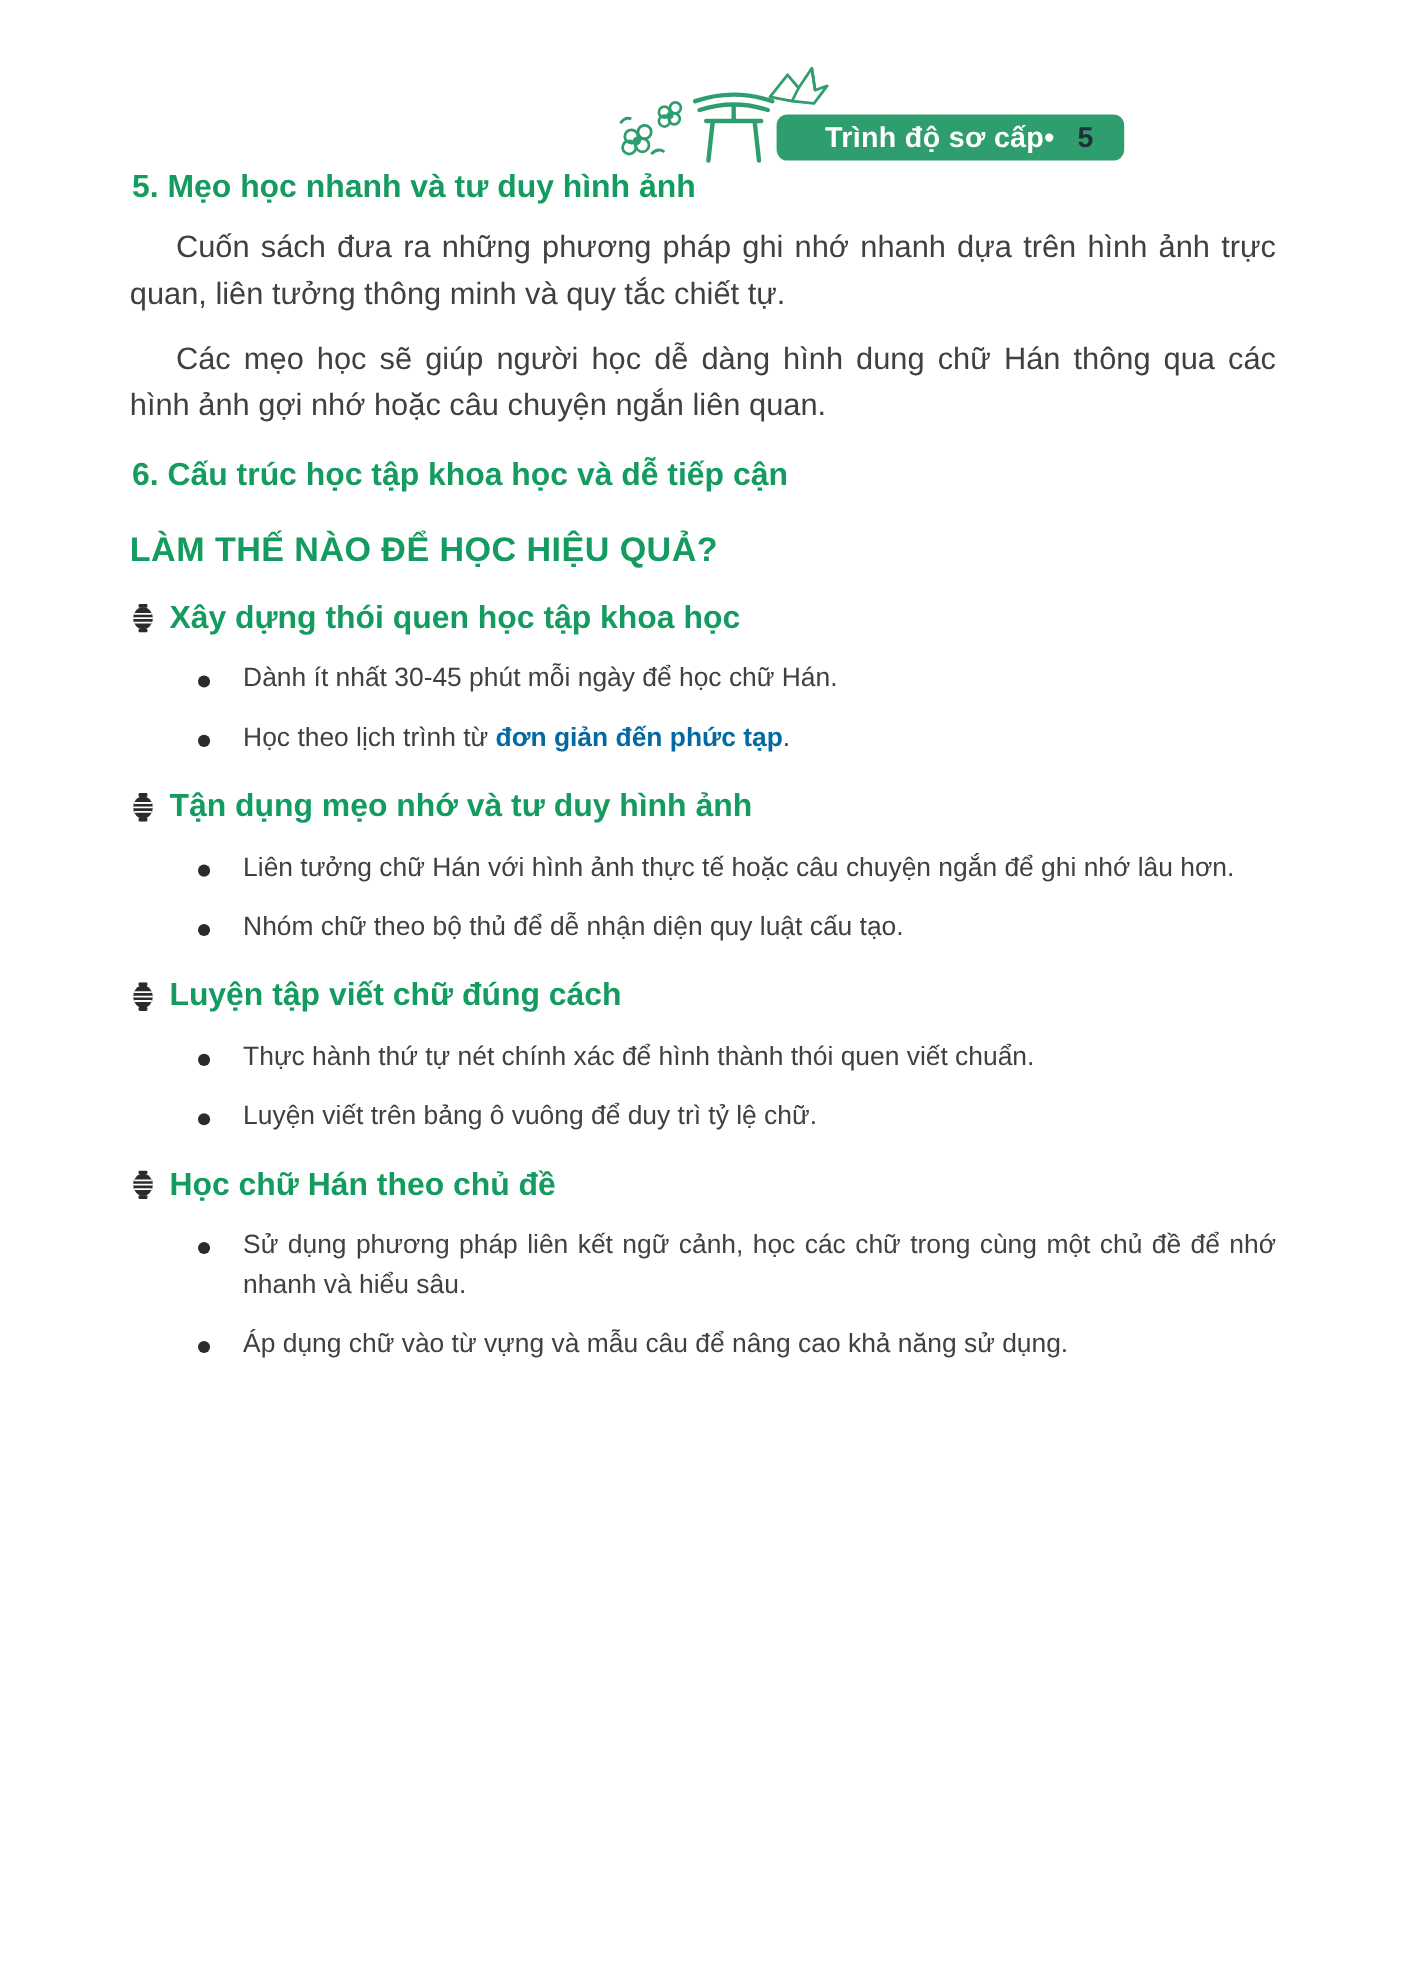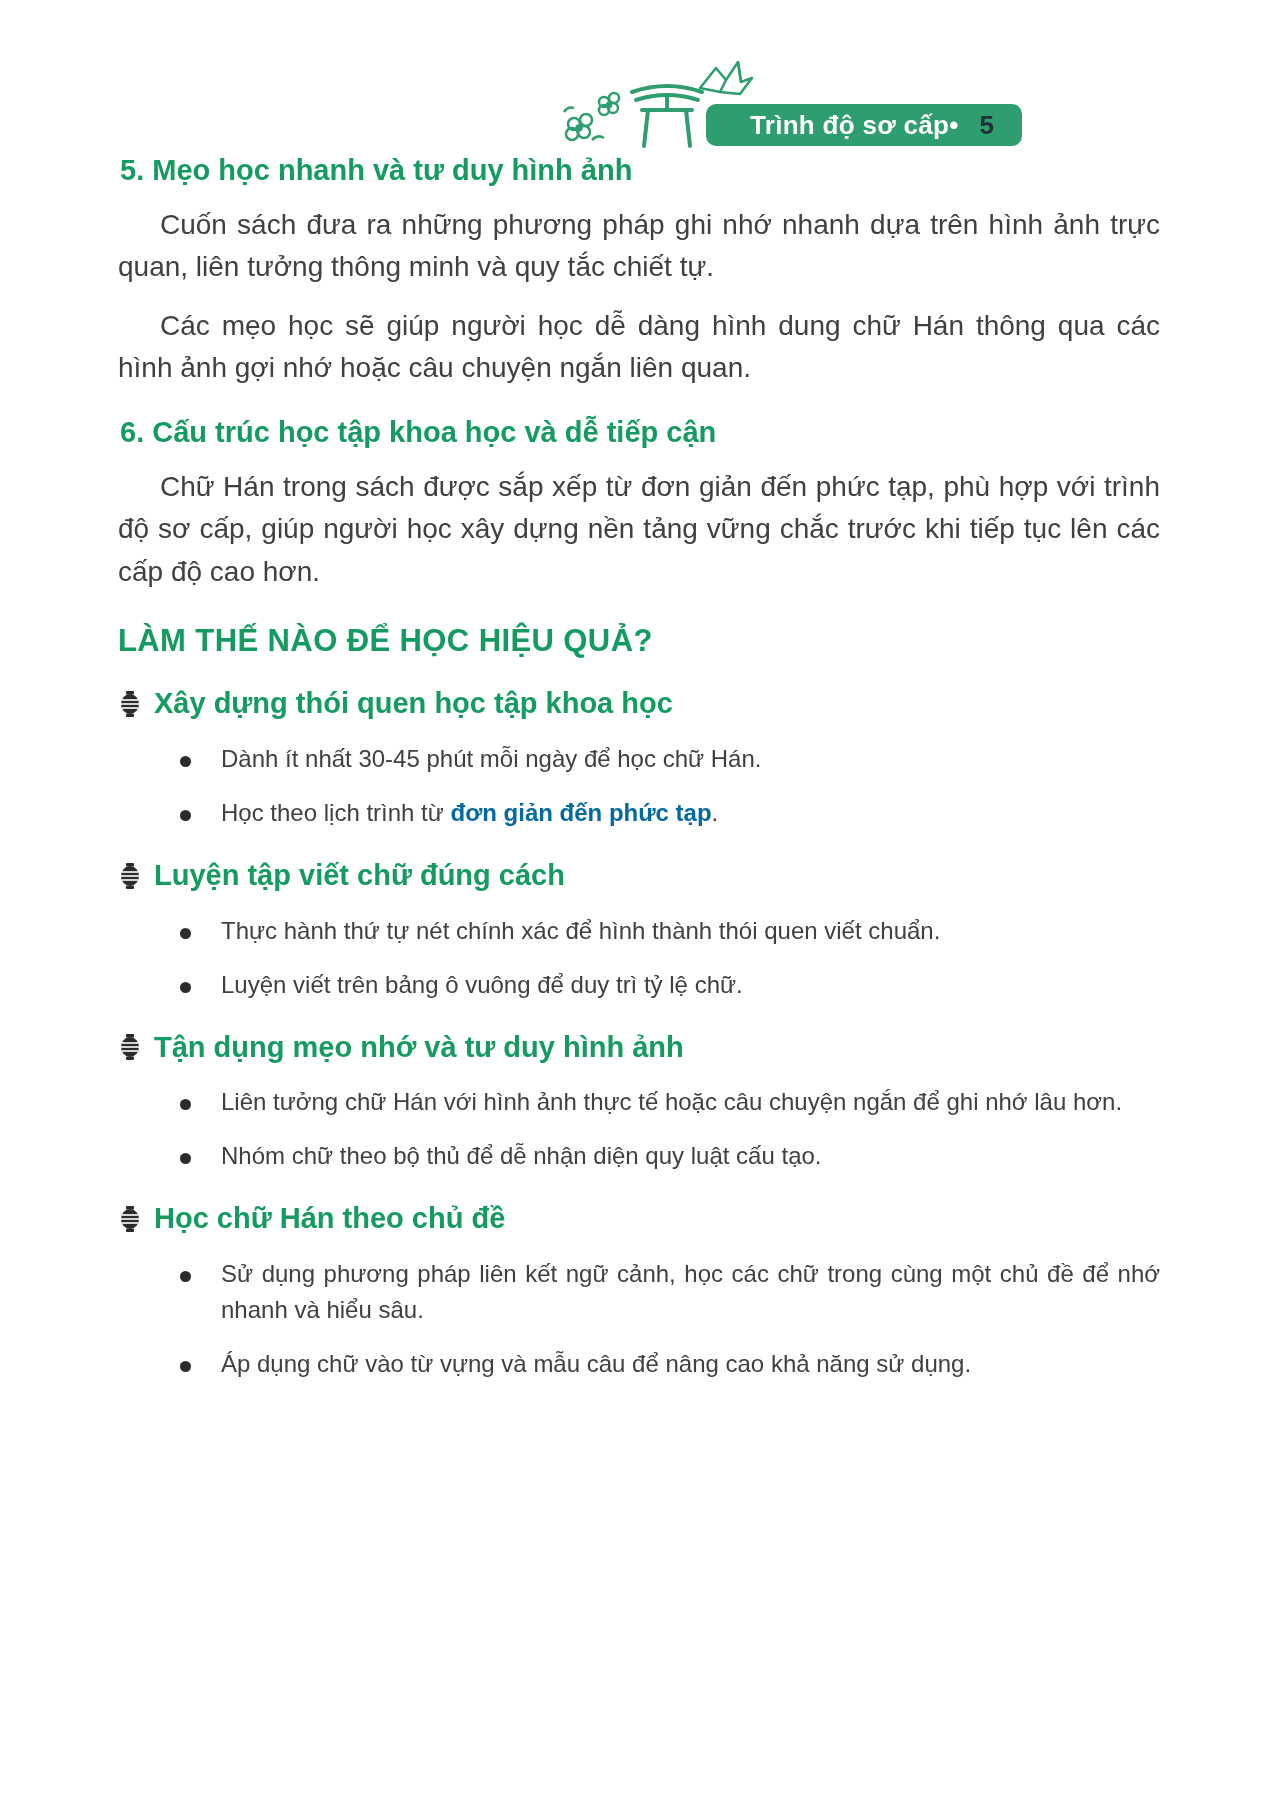--- a/index.html
+++ b/index.html
@@ -105,21 +105,20 @@
   </div>
 </div>
 
 <div class="content">
 
   <h2 class="sec-title first">5. Mẹo học nhanh và tư duy hình ảnh</h2>
   <p class="para">Cuốn sách đưa ra những phương pháp ghi nhớ nhanh dựa trên hình ảnh trực quan, liên tưởng thông minh và quy tắc chiết tự.</p>
   <p class="para">Các mẹo học sẽ giúp người học dễ dàng hình dung chữ Hán thông qua các hình ảnh gợi nhớ hoặc câu chuyện ngắn liên quan.</p>
 
   <h2 class="sec-title">6. Cấu trúc học tập khoa học và dễ tiếp cận</h2>
-  <p class="para">Chữ Hán trong sách được sắp xếp từ đơn giản đến phức tạp, phù hợp với trình độ sơ cấp, giúp người học xây dựng nền tảng vững chắc trước khi tiếp tục lên các cấp độ cao hơn.</p>
 
   <h1 class="main-heading">LÀM THẾ NÀO ĐỂ HỌC HIỆU QUẢ?</h1>
 
   <div class="group">
     <div class="group-heading">
       <span class="lantern">
         <svg width="20" height="26" viewBox="0 0 20 26">
           <rect x="6" y="0" width="8" height="3.5" rx="1" fill="#2b2b2b"></rect>
           <rect x="6" y="22.5" width="8" height="3.5" rx="1" fill="#2b2b2b"></rect>
           <ellipse cx="10" cy="13" rx="9" ry="10" fill="#2b2b2b"></ellipse>
@@ -147,20 +146,46 @@
       <span class="lantern">
         <svg width="20" height="26" viewBox="0 0 20 26">
           <rect x="6" y="0" width="8" height="3.5" rx="1" fill="#2b2b2b"></rect>
           <rect x="6" y="22.5" width="8" height="3.5" rx="1" fill="#2b2b2b"></rect>
           <ellipse cx="10" cy="13" rx="9" ry="10" fill="#2b2b2b"></ellipse>
           <line x1="2" y1="9" x2="18" y2="9" stroke="#ffffff" stroke-width="1.6"></line>
           <line x1="1" y1="13" x2="19" y2="13" stroke="#ffffff" stroke-width="1.6"></line>
           <line x1="2" y1="17" x2="18" y2="17" stroke="#ffffff" stroke-width="1.6"></line>
         </svg>
       </span>
+      <span class="g-label">Tận dụng mẹo nhớ và tư duy hình ảnh</span>
+    </div>
+    <ul class="bullets">
+      <li>
+        <span class="dot"></span>
+        <span class="b-text">Liên tưởng chữ Hán với hình ảnh thực tế hoặc câu chuyện ngắn để ghi nhớ lâu hơn.</span>
+      </li>
+      <li>
+        <span class="dot"></span>
+        <span class="b-text">Nhóm chữ theo bộ thủ để dễ nhận diện quy luật cấu tạo.</span>
+      </li>
+    </ul>
+  </div>
+
+  <div class="group">
+    <div class="group-heading">
+      <span class="lantern">
+        <svg width="20" height="26" viewBox="0 0 20 26">
+          <rect x="6" y="0" width="8" height="3.5" rx="1" fill="#2b2b2b"></rect>
+          <rect x="6" y="22.5" width="8" height="3.5" rx="1" fill="#2b2b2b"></rect>
+          <ellipse cx="10" cy="13" rx="9" ry="10" fill="#2b2b2b"></ellipse>
+          <line x1="2" y1="9" x2="18" y2="9" stroke="#ffffff" stroke-width="1.6"></line>
+          <line x1="1" y1="13" x2="19" y2="13" stroke="#ffffff" stroke-width="1.6"></line>
+          <line x1="2" y1="17" x2="18" y2="17" stroke="#ffffff" stroke-width="1.6"></line>
+        </svg>
+      </span>
       <span class="g-label">Luyện tập viết chữ đúng cách</span>
     </div>
     <ul class="bullets">
       <li>
         <span class="dot"></span>
         <span class="b-text">Thực hành thứ tự nét chính xác để hình thành thói quen viết chuẩn.</span>
       </li>
       <li>
         <span class="dot"></span>
         <span class="b-text">Luyện viết trên bảng ô vuông để duy trì tỷ lệ chữ.</span>
@@ -173,46 +198,20 @@
       <span class="lantern">
         <svg width="20" height="26" viewBox="0 0 20 26">
           <rect x="6" y="0" width="8" height="3.5" rx="1" fill="#2b2b2b"></rect>
           <rect x="6" y="22.5" width="8" height="3.5" rx="1" fill="#2b2b2b"></rect>
           <ellipse cx="10" cy="13" rx="9" ry="10" fill="#2b2b2b"></ellipse>
           <line x1="2" y1="9" x2="18" y2="9" stroke="#ffffff" stroke-width="1.6"></line>
           <line x1="1" y1="13" x2="19" y2="13" stroke="#ffffff" stroke-width="1.6"></line>
           <line x1="2" y1="17" x2="18" y2="17" stroke="#ffffff" stroke-width="1.6"></line>
         </svg>
       </span>
-      <span class="g-label">Tận dụng mẹo nhớ và tư duy hình ảnh</span>
-    </div>
-    <ul class="bullets">
-      <li>
-        <span class="dot"></span>
-        <span class="b-text">Liên tưởng chữ Hán với hình ảnh thực tế hoặc câu chuyện ngắn để ghi nhớ lâu hơn.</span>
-      </li>
-      <li>
-        <span class="dot"></span>
-        <span class="b-text">Nhóm chữ theo bộ thủ để dễ nhận diện quy luật cấu tạo.</span>
-      </li>
-    </ul>
-  </div>
-
-  <div class="group">
-    <div class="group-heading">
-      <span class="lantern">
-        <svg width="20" height="26" viewBox="0 0 20 26">
-          <rect x="6" y="0" width="8" height="3.5" rx="1" fill="#2b2b2b"></rect>
-          <rect x="6" y="22.5" width="8" height="3.5" rx="1" fill="#2b2b2b"></rect>
-          <ellipse cx="10" cy="13" rx="9" ry="10" fill="#2b2b2b"></ellipse>
-          <line x1="2" y1="9" x2="18" y2="9" stroke="#ffffff" stroke-width="1.6"></line>
-          <line x1="1" y1="13" x2="19" y2="13" stroke="#ffffff" stroke-width="1.6"></line>
-          <line x1="2" y1="17" x2="18" y2="17" stroke="#ffffff" stroke-width="1.6"></line>
-        </svg>
-      </span>
       <span class="g-label">Học chữ Hán theo chủ đề</span>
     </div>
     <ul class="bullets">
       <li>
         <span class="dot"></span>
         <span class="b-text">Sử dụng phương pháp liên kết ngữ cảnh, học các chữ trong cùng một chủ đề để nhớ nhanh và hiểu sâu.</span>
       </li>
       <li>
         <span class="dot"></span>
         <span class="b-text">Áp dụng chữ vào từ vựng và mẫu câu để nâng cao khả năng sử dụng.</span>

